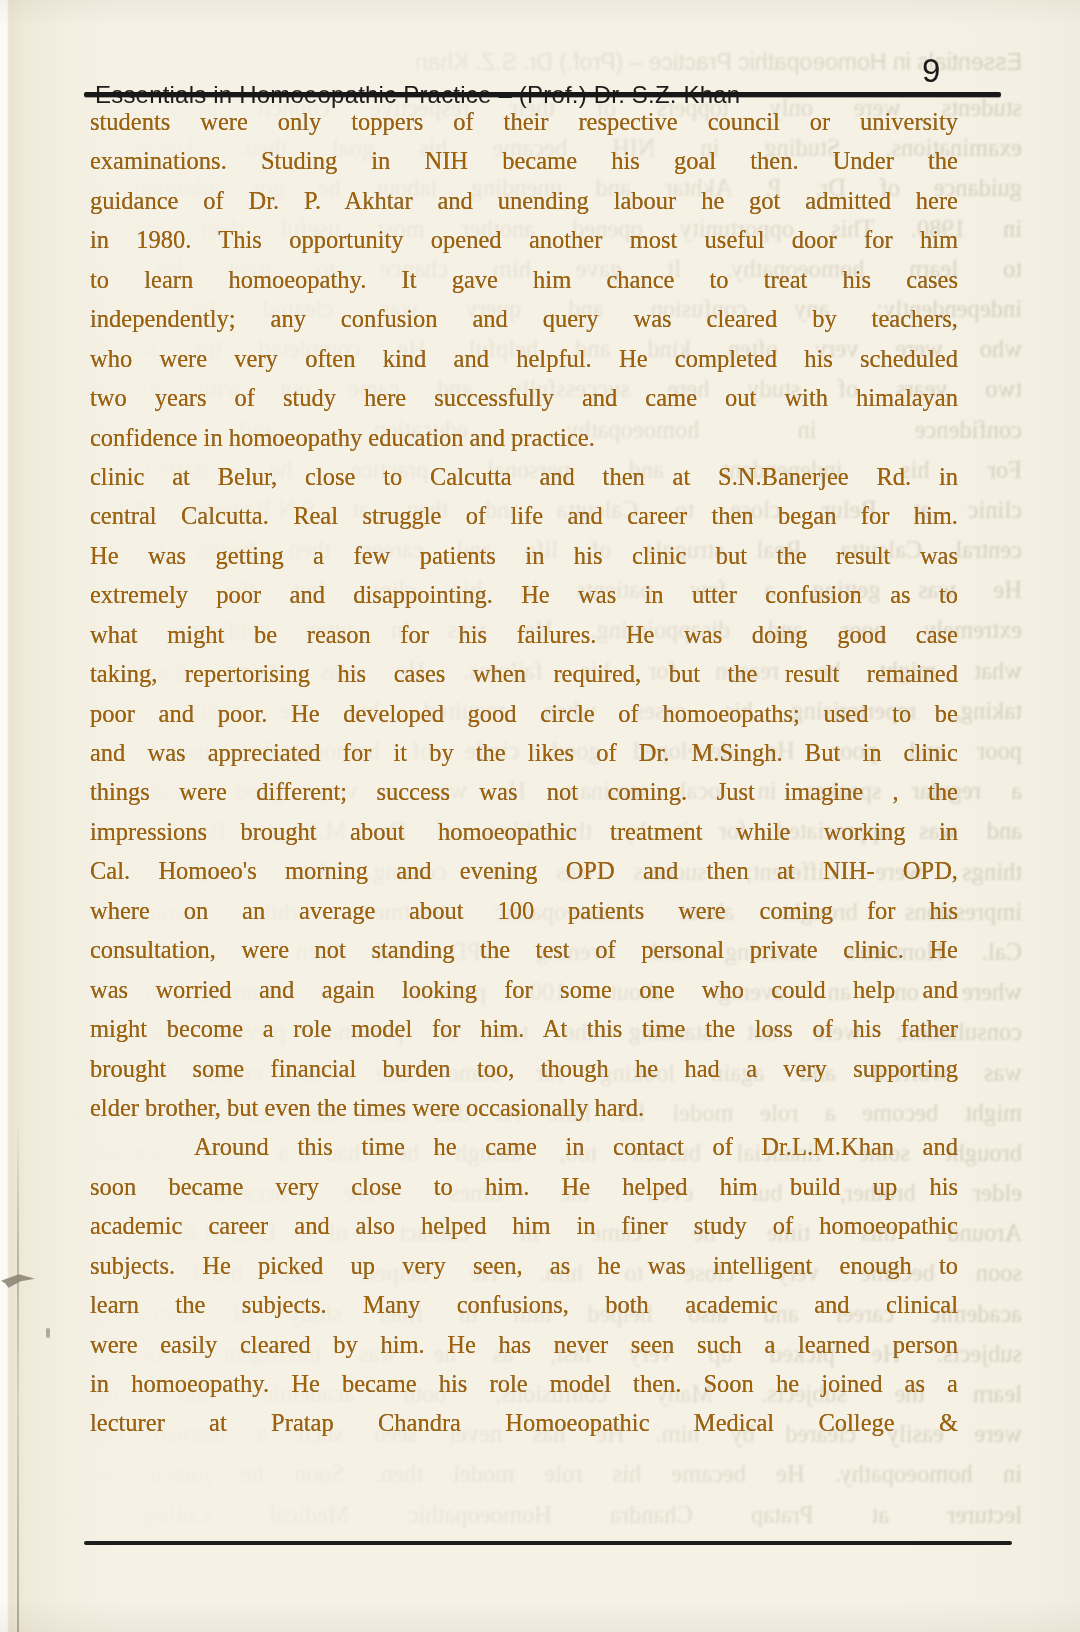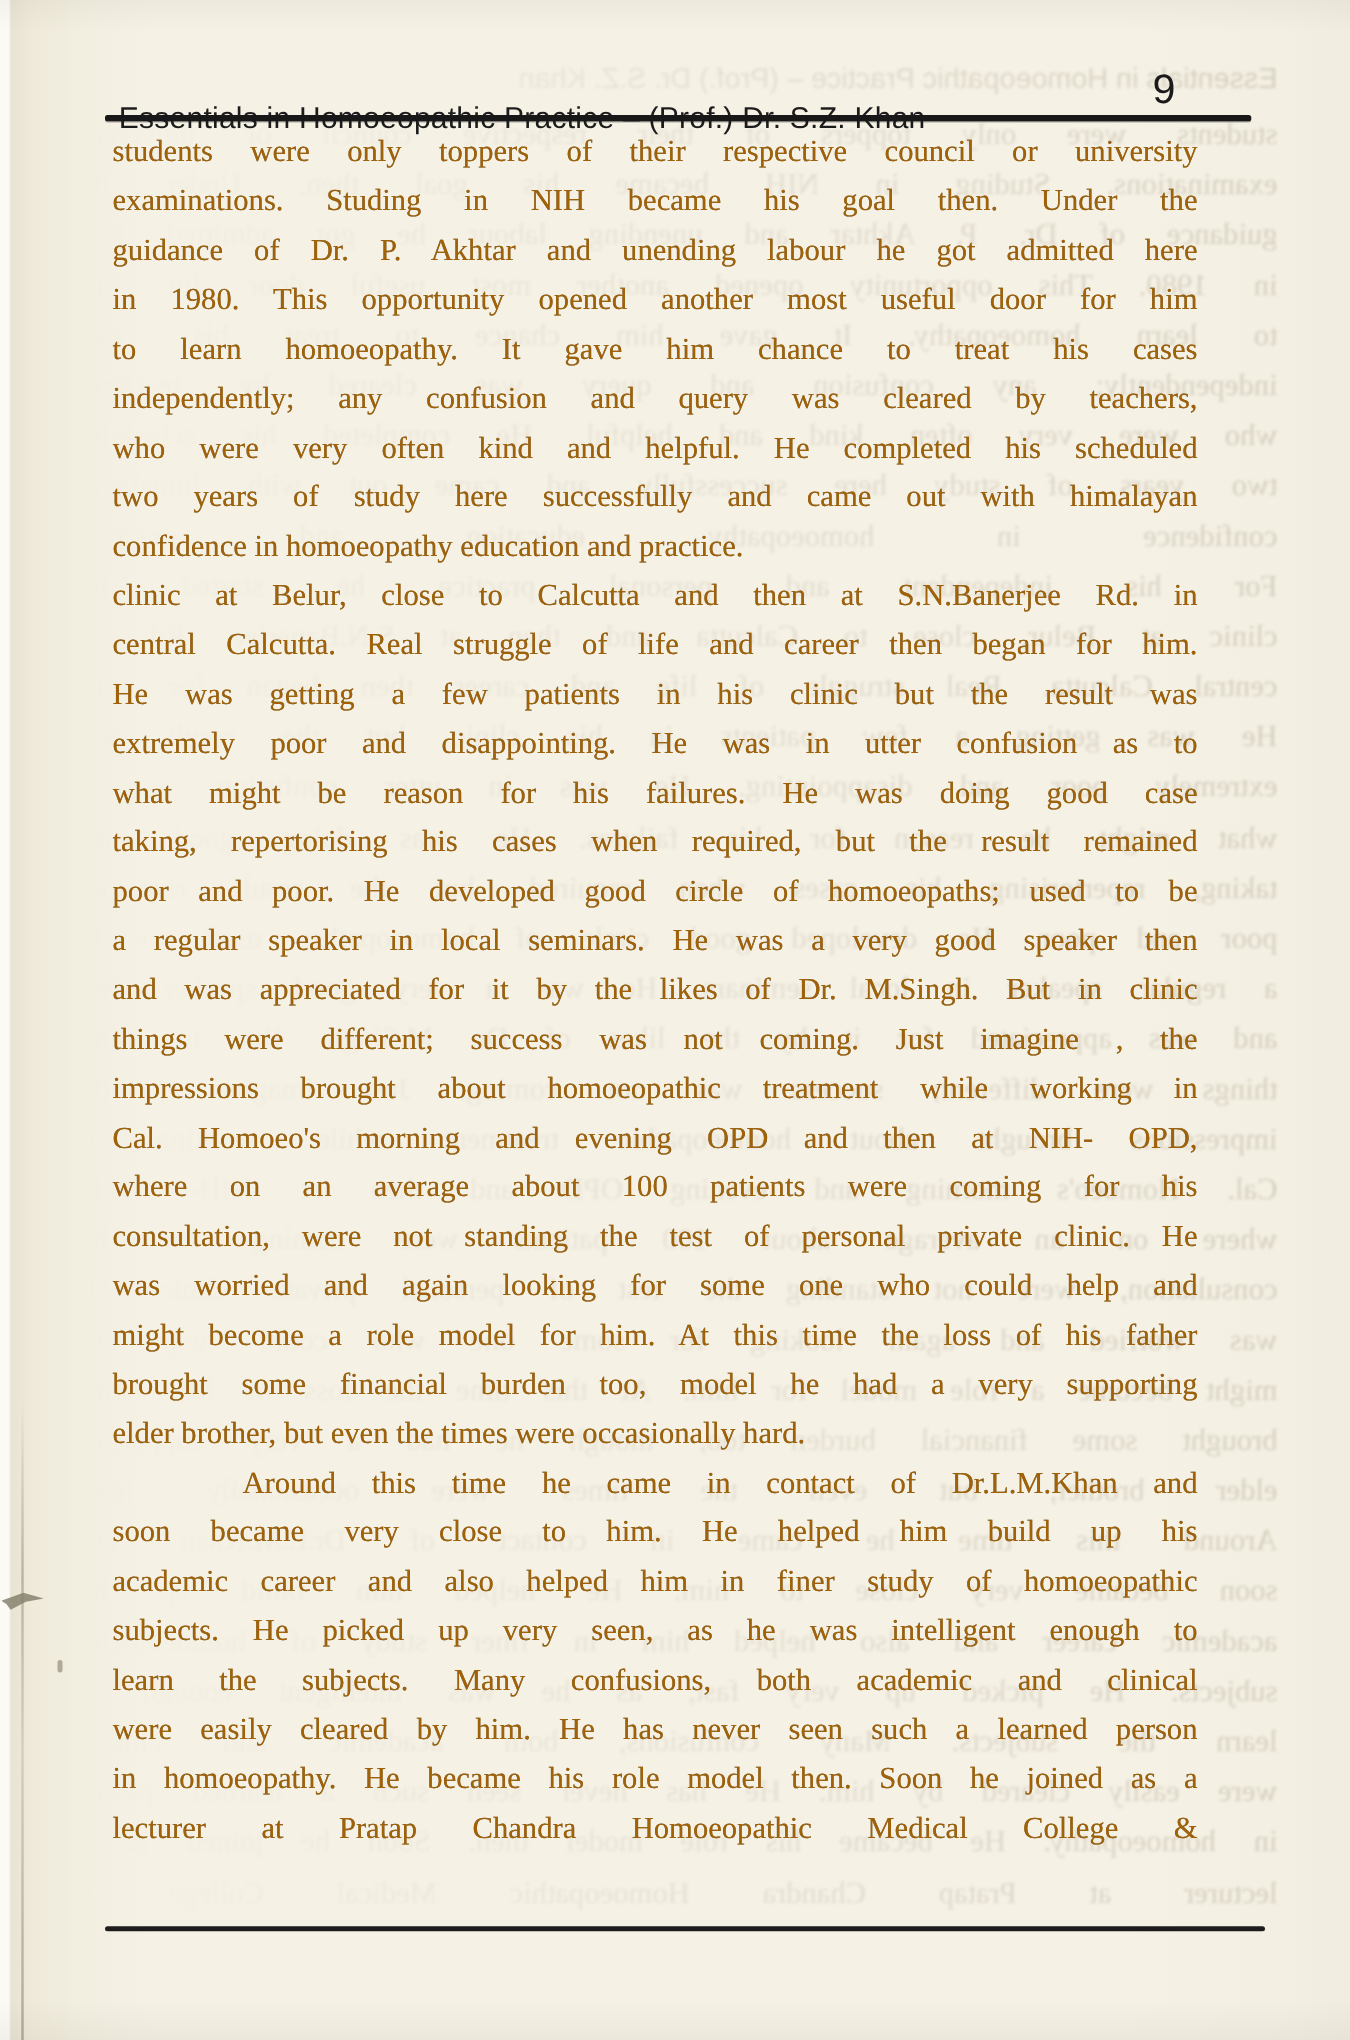--- a/index.html
+++ b/index.html
@@ -153,30 +153,29 @@
     <div class="line">who were very often kind and helpful. He completed his scheduled</div>
     <div class="line">two years of study here successfully and came out with himalayan</div>
     <div class="line lastline">confidence in homoeopathy education and practice.</div>
     <div class="line">clinic at Belur, close to Calcutta and then at S.N.Banerjee Rd. in</div>
     <div class="line">central Calcutta. Real struggle of life and career then began for him.</div>
     <div class="line">He was getting a few patients in his clinic but the result was</div>
     <div class="line">extremely poor and disappointing. He was in utter confusion as to</div>
     <div class="line">what might be reason for his failures. He was doing good case</div>
     <div class="line">taking, repertorising his cases when required, but the result remained</div>
     <div class="line">poor and poor. He developed good circle of homoeopaths; used to be</div>
-    <div class="line">a regular speaker in local seminars. He was a very good speaker then</div>
     <div class="line">and was appreciated for it by the likes of Dr. M.Singh. But in clinic</div>
     <div class="line">things were different; success was not coming. Just imagine , the</div>
     <div class="line">impressions brought about homoeopathic treatment while working in</div>
     <div class="line">Cal. Homoeo's morning and evening OPD and then at NIH- OPD,</div>
     <div class="line">where on an average about 100 patients were coming for his</div>
     <div class="line">consultation, were not standing the test of personal private clinic. He</div>
     <div class="line">was worried and again looking for some one who could help and</div>
     <div class="line">might become a role model for him. At this time the loss of his father</div>
-    <div class="line">brought some financial burden too, model he had a very supporting</div>
+    <div class="line">brought some financial burden too, though he had a very supporting</div>
     <div class="line lastline">elder brother, but even the times were occasionally hard.</div>
     <div class="line indent">Around this time he came in contact of Dr.L.M.Khan and</div>
     <div class="line">soon became very close to him. He helped him build up his</div>
     <div class="line">academic career and also helped him in finer study of homoeopathic</div>
     <div class="line">subjects. He picked up very seen, as he was intelligent enough to</div>
     <div class="line">learn the subjects. Many confusions, both academic and clinical</div>
     <div class="line">were easily cleared by him. He has never seen such a learned person</div>
     <div class="line">in homoeopathy. He became his role model then. Soon he joined as a</div>
     <div class="line">lecturer at Pratap Chandra Homoeopathic Medical College &amp;</div>
   </div>

